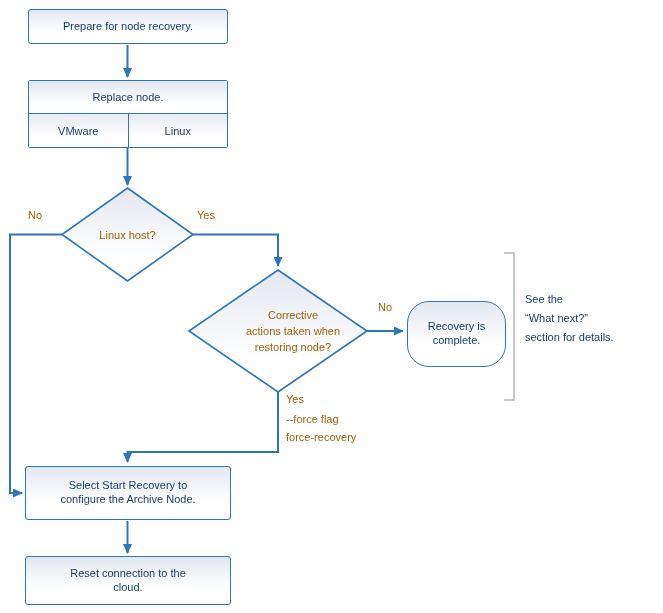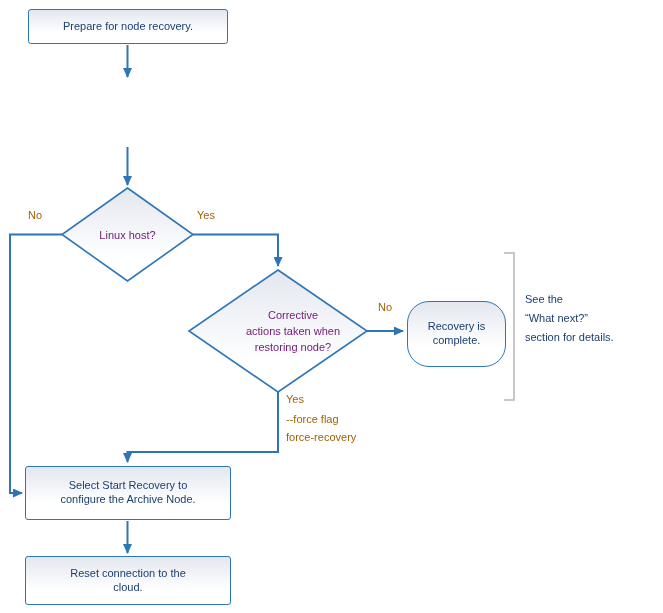--- a/index.html
+++ b/index.html
@@ -57,21 +57,21 @@
     display: flex; align-items: center; justify-content: center;
     background: linear-gradient(180deg, #e7eaf1 0%, #ffffff 75%);
   }
   .tcell + .tcell { border-left: 1.6px solid #2e75b6; }
 
   .dtext {
     position: absolute;
     text-align: center;
     white-space: pre-line;
     line-height: 16px;
-    color: #701a75;
+    color: #a16207;
   }
 
   .edge-label {
     position: absolute;
     white-space: pre-line;
     color: #a16207;
   }
 
   .note {
     position: absolute;
@@ -105,20 +105,27 @@
     <path d="M127.5 521 V553" stroke="#2e75b6" stroke-width="2" fill="none" marker-end="url(#arrow)"></path>
 
     <polygon points="127.5,188 193,234.5 127.5,281 62,234.5" fill="url(#nodeGrad)" stroke="#2e75b6" stroke-width="1.6"></polygon>
     <polygon points="278,270 367,331 278,392 189,331" fill="url(#nodeGrad)" stroke="#2e75b6" stroke-width="1.6"></polygon>
 
     <path d="M504 253 H514 V400 H504" stroke="#c8c8c8" stroke-width="2" fill="none"></path>
   </svg>
 
   <div class="node" style="left:28px; top:9px; width:200px; height:35px;">Prepare for node recovery.</div>
 
+  <div class="table-box" style="left:28px; top:80px; width:200px;">
+    <div class="thead">Replace node.</div>
+    <div class="tcells">
+      <div class="tcell">VMware</div>
+      <div class="tcell">Linux</div>
+    </div>
+  </div>
 
   <div class="dtext" style="left:62px; top:227px; width:131px;">Linux host?</div>
 
   <div class="dtext" style="left:208px; top:307px; width:170px;">Corrective
 actions taken when
 restoring node?</div>
 
   <div class="node pill" style="left:407px; top:301px; width:99px; height:66px;">Recovery is
 complete.</div>
 

